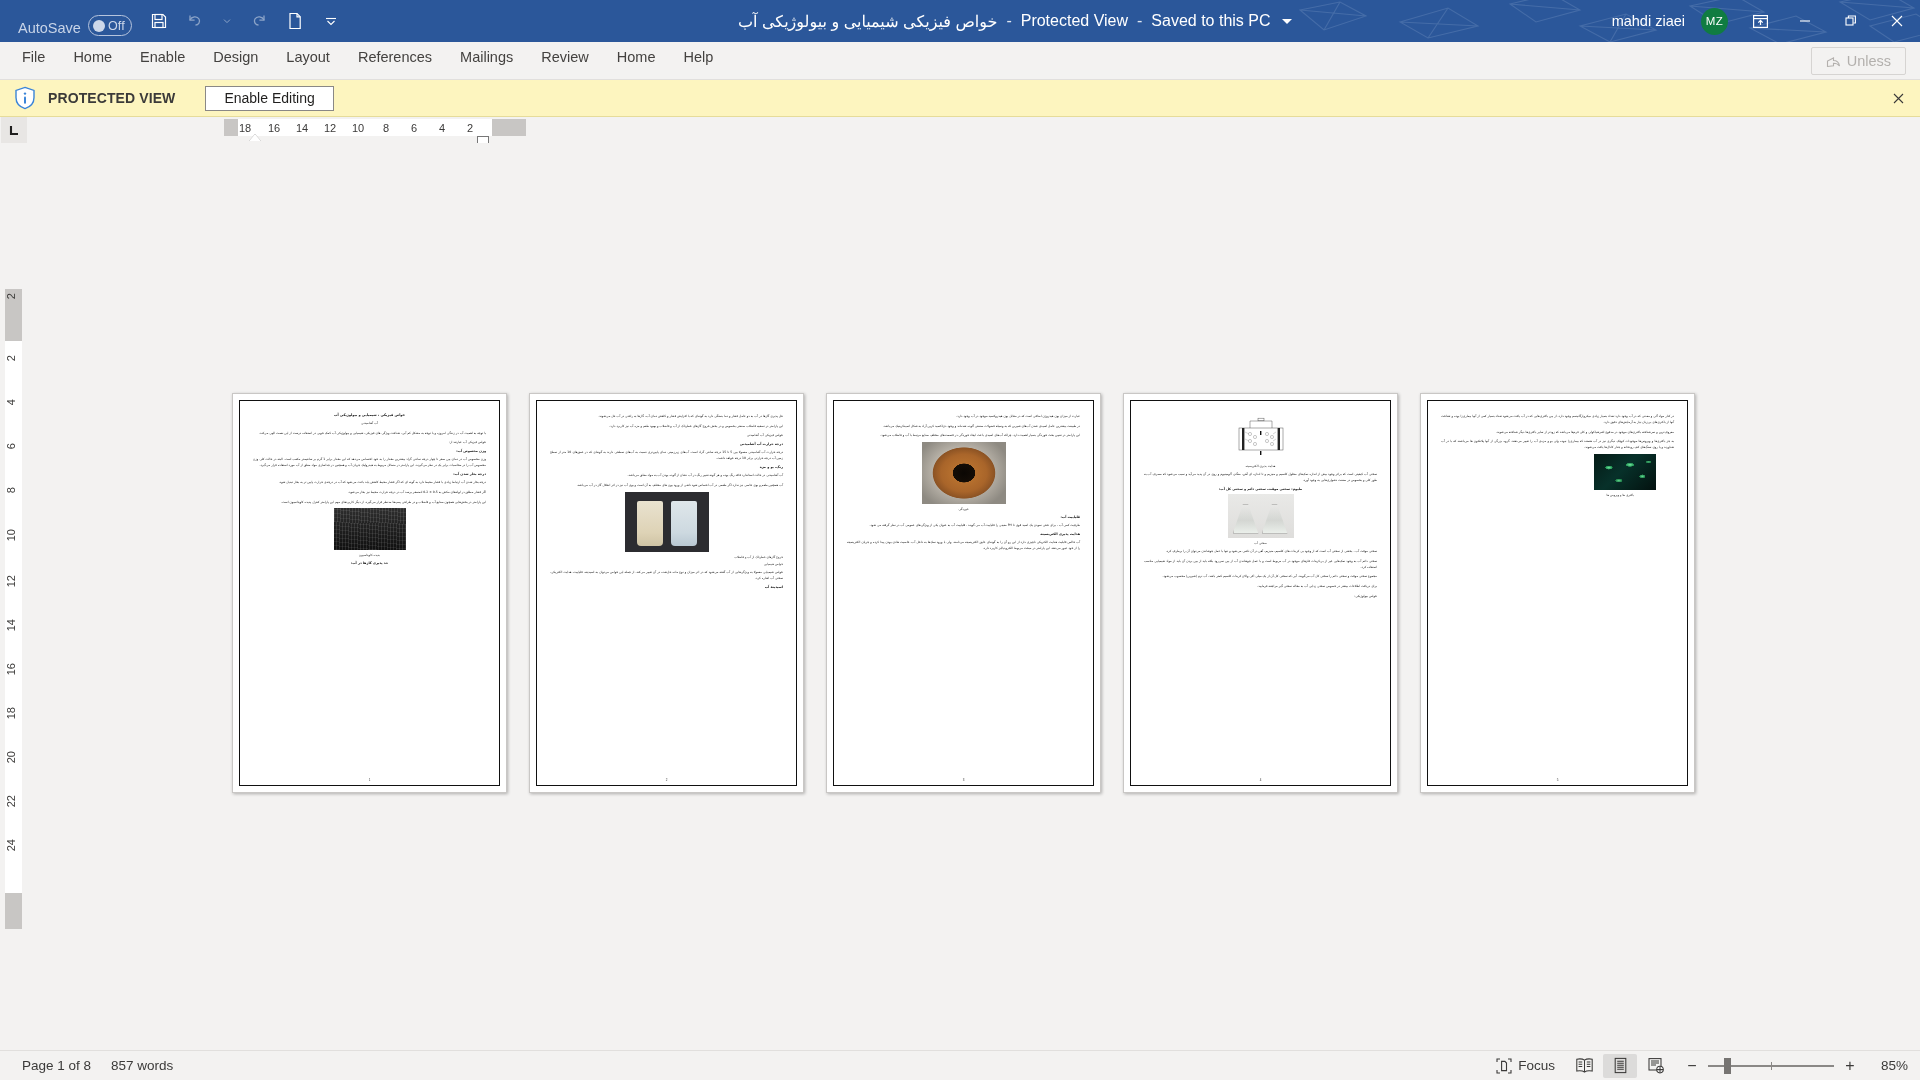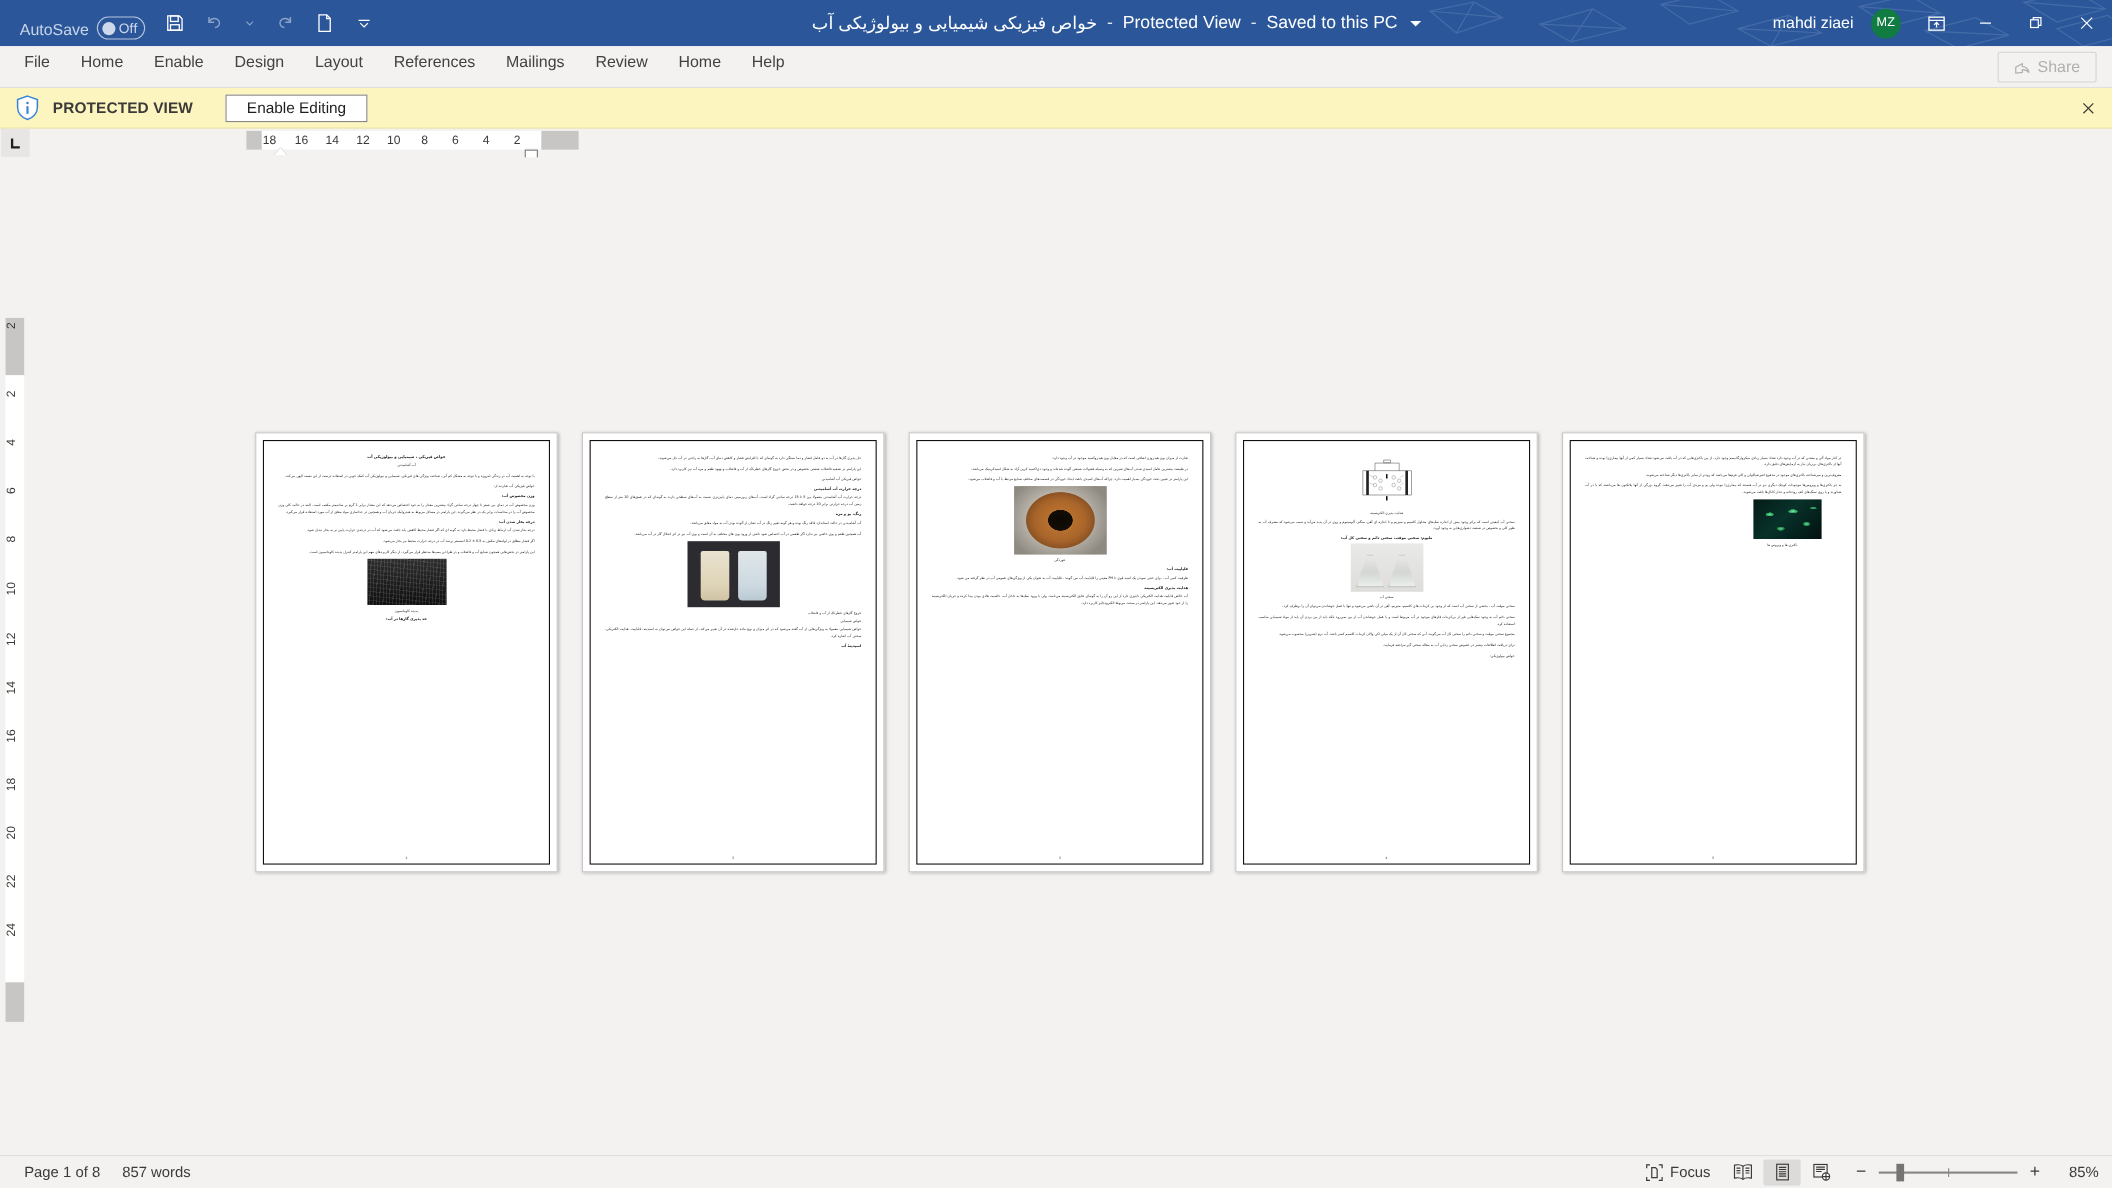--- a/index.html
+++ b/index.html
@@ -429,21 +429,21 @@
     <div class="tab">References</div>
     <div class="tab">Mailings</div>
     <div class="tab">Review</div>
     <div class="tab">Home</div>
     <div class="tab">Help</div>
   </div>
   <div class="share-btn">
     <svg width="15" height="15" viewBox="0 0 15 15" fill="none" stroke="#b3b0ad" stroke-width="1.1">
       <path d="M1.5 12.5 V7 L7.5 4 V6.5 C11 6.5 13 9 13.5 12 C12 10 10 9.3 7.5 9.3 V11.8 Z"></path>
     </svg>
-    <span>Share</span>
+    <span>Unless</span>
   </div>
 </div>
 
 <div class="pvbar">
   <svg width="22" height="24" viewBox="0 0 22 24" fill="none">
     <path d="M11 1.4 L20 4.4 V11.5 C20 17 16 21 11 22.6 C6 21 2 17 2 11.5 V4.4 Z" stroke="#3b85d8" stroke-width="1.4" fill="#ffffff"></path>
     <circle cx="11" cy="7.6" r="1.2" fill="#3b85d8"></circle>
     <rect x="10" y="10.4" width="2" height="7.4" rx="1" fill="#3b85d8"></rect>
   </svg>
   <span class="pv-label">PROTECTED VIEW</span>

